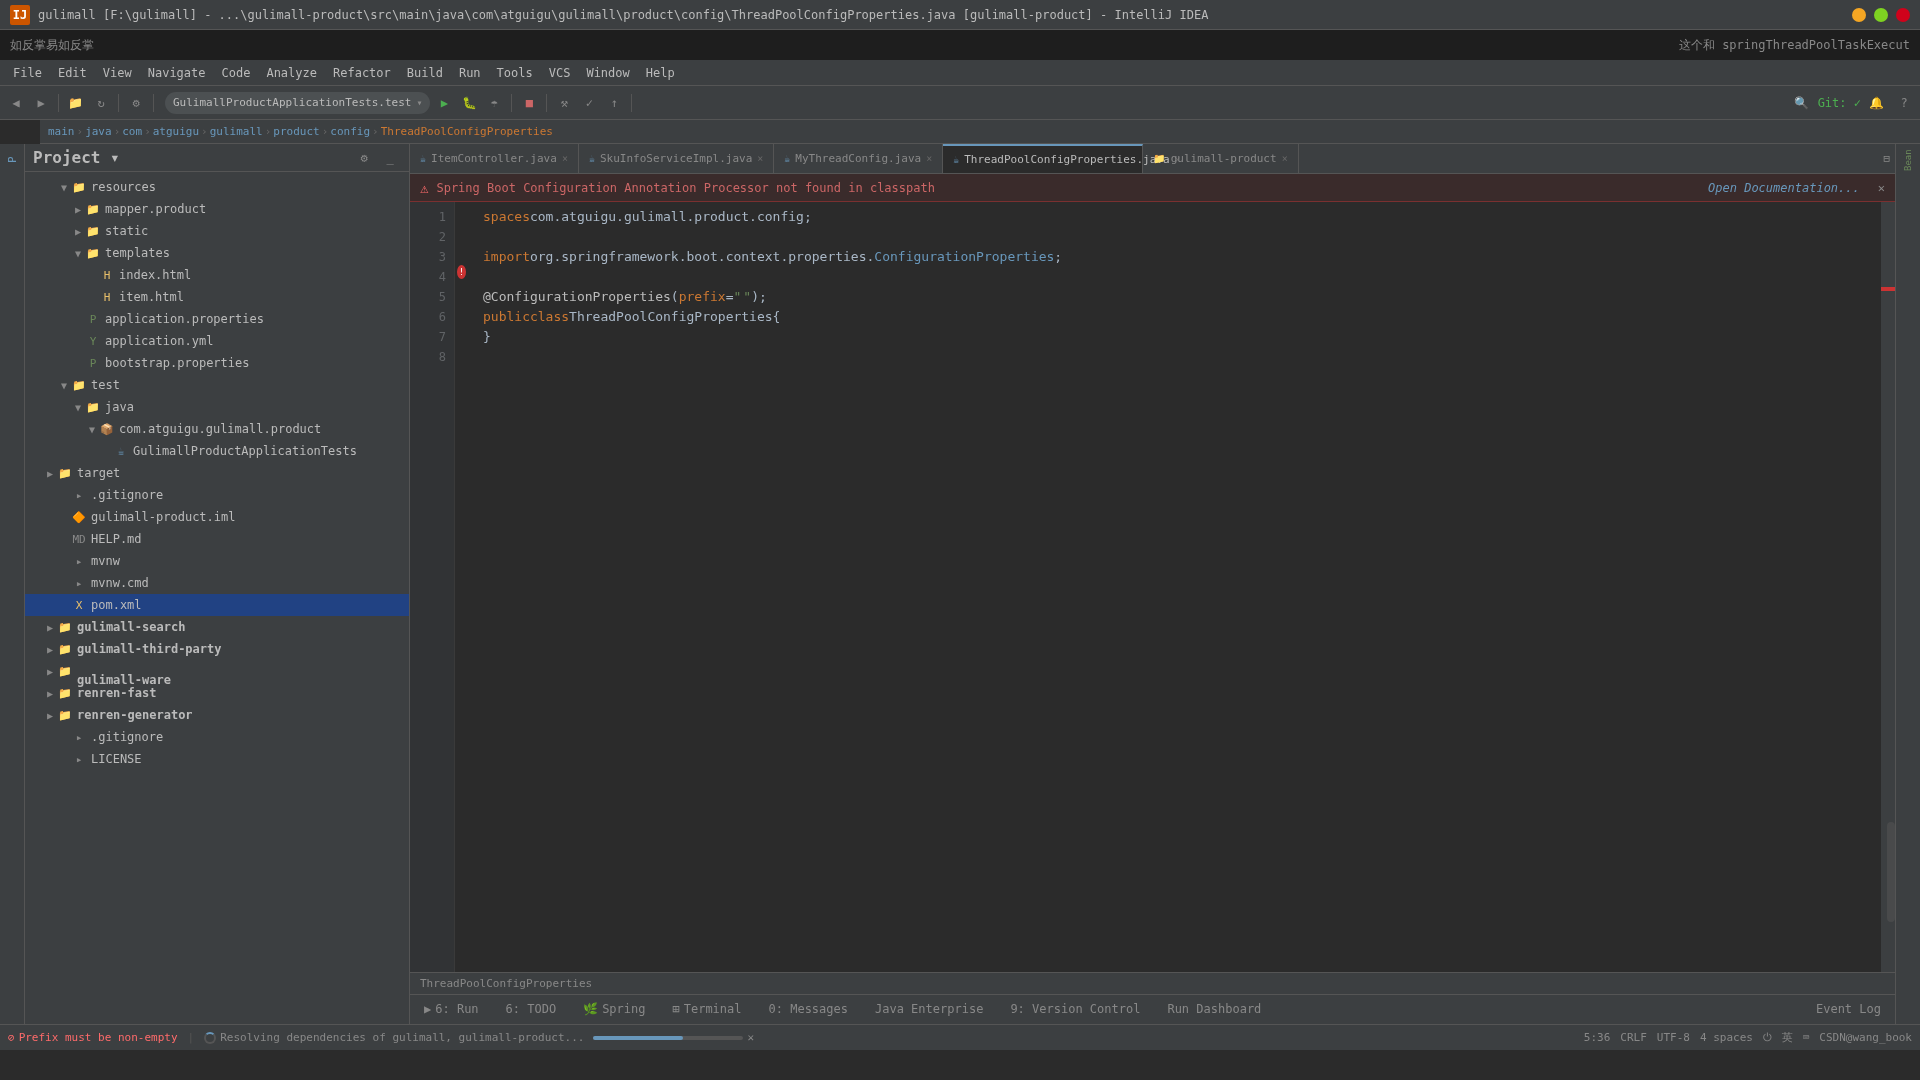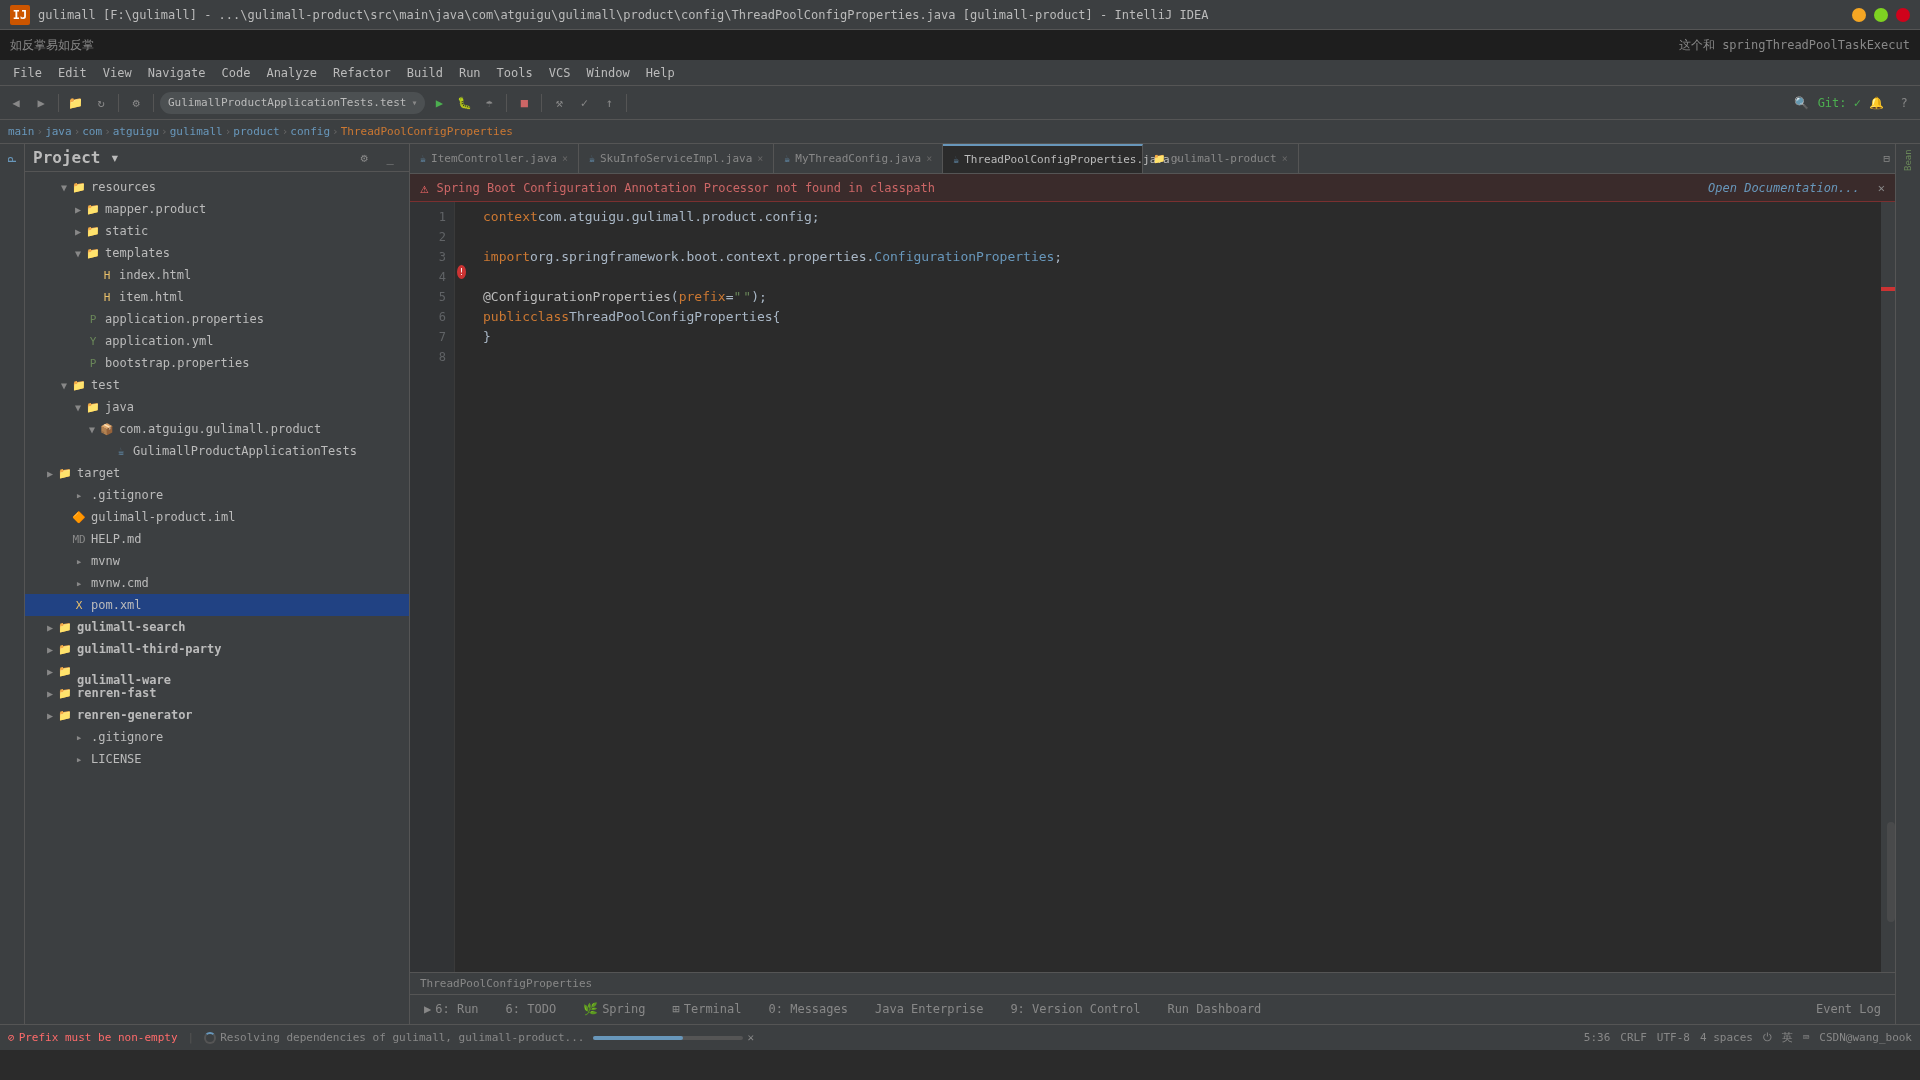--- a/index.html
+++ b/index.html
@@ -62,20 +62,21 @@
     #breadcrumb {
       background: #3c3f41;
       height: 24px;
       display: flex;
       align-items: center;
       padding: 0 8px;
       border-bottom: 1px solid #555;
       font-size: 11px;
       color: #aaa;
       gap: 2px;
+      margin-left: 40px;
     }
     .breadcrumb-sep { color: #666; }
     .breadcrumb-item { color: #6897bb; cursor: pointer; }
     .breadcrumb-current { color: #cc7832; }
 
     
     #main-layout {
       display: flex;
       height: calc(1080px - 30px - 30px - 26px - 34px - 24px - 30px - 26px);
     }
@@ -384,21 +385,21 @@
 <div id="toolbar">
   <div class="toolbar-btn">◀</div>
   <div class="toolbar-btn">▶</div>
   <div class="toolbar-separator"></div>
   <div class="toolbar-btn">📁</div>
   <div class="toolbar-btn">↻</div>
   <div class="toolbar-separator"></div>
   <div class="toolbar-btn">⚙</div>
   <div class="toolbar-separator"></div>
 
-  <div style="display:flex;align-items:center;background:#4c5052;border-radius:11px;padding:0 8px;height:22px;min-width:180px;cursor:pointer;">
+  <div style="display:flex;align-items:center;background:#4c5052;border-radius:11px;padding:0 8px;height:22px;min-width:180px;margin-left:5px;cursor:pointer;">
     <span style="color:#bbb;font-size:11px;">GulimallProductApplicationTests.test</span>
     <span style="color:#888;margin-left:5px;font-size:10px;">▾</span>
   </div>
 
   <div class="toolbar-btn run-btn" style="color:#4caf50;">▶</div>
   <div class="toolbar-btn debug-btn" style="color:#6897bb;">🐛</div>
   <div class="toolbar-btn">☂</div>
   <div class="toolbar-separator"></div>
   <div class="toolbar-btn stop-btn" style="color:#cc6666;">■</div>
   <div class="toolbar-separator"></div>
@@ -644,21 +645,21 @@
       <div style="width:18px;background:#2b2b2b;position:relative;">
 
         <div style="position:absolute;top:60px;left:2px;width:14px;height:20px;display:flex;align-items:center;justify-content:center;">
           <div class="error-dot">!</div>
         </div>
       </div>
 
       <div id="code-content">
 
         <div class="code-line">
-          <span class="kw">context </span>
+          <span class="kw">spaces </span>
           <span>com.atguigu.gulimall.product.config;</span>
         </div>
 
         <div class="code-line">&nbsp;</div>
 
         <div class="code-line">
           <span class="kw">import </span>
           <span>org.springframework.boot.context.properties.</span>
             <span class="import-path">ConfigurationProperties</span>
             <span>;</span>

